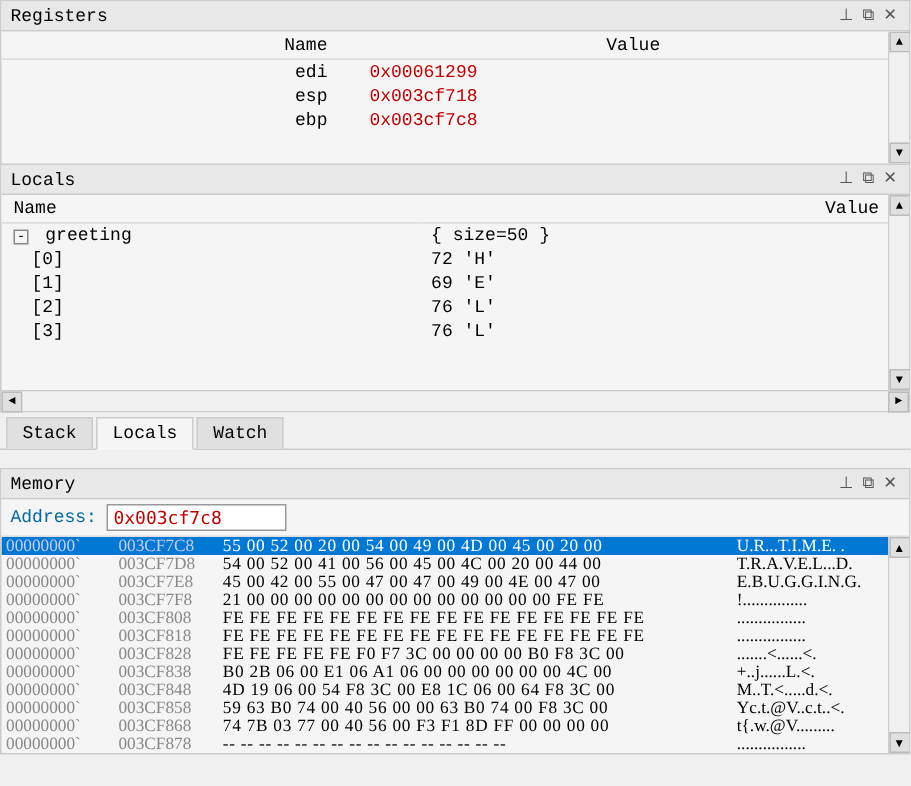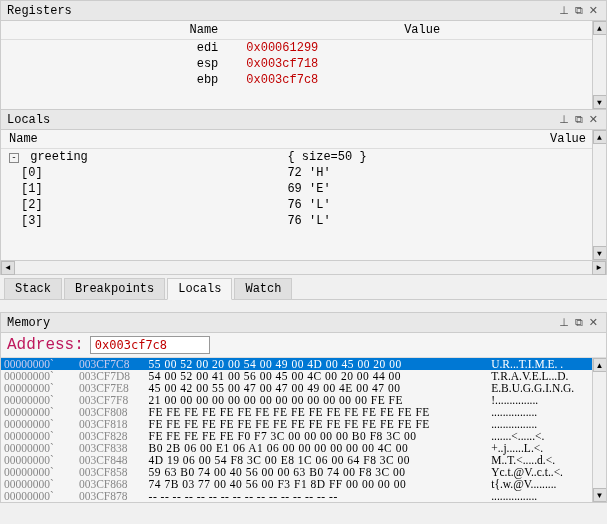--- a/index.html
+++ b/index.html
@@ -243,22 +243,22 @@
     .memory-address-bar {
       padding: 3px 6px;
       background: #f5f5f5;
       border-bottom: 1px solid #ddd;
       display: flex;
       align-items: center;
       gap: 6px;
     }
 
     .memory-address-bar label {
-      font-size: 16px;
-      color: #be185d;
+      font-size: 12px;
+      color: #0369a1;
     }
 
     .memory-address-input {
       border: 1px solid #999;
       padding: 1px 4px;
       font-family: 'Consolas', monospace;
       font-size: 12px;
       color: #c00000;
       background: white;
       width: 120px;
@@ -410,21 +410,20 @@
   </div>
   <div class="scrollbar-h">
     <div class="scroll-arrow-h">◄</div>
     <div class="scroll-track-h"></div>
     <div class="scroll-arrow-h">►</div>
   </div>
 </div>
 
 <div class="tabs-bar">
   <div class="tab">Stack</div>
-  <div class="tab">Breakpoints</div>
   <div class="tab active">Locals</div>
   <div class="tab">Watch</div>
 </div>
 
 <div id="memory-panel" class="panel">
   <div class="panel-header">
     <span class="panel-title">Memory</span>
     <div class="panel-controls">
       <button class="panel-control-btn">⊥</button>
       <button class="panel-control-btn">⧉</button>

